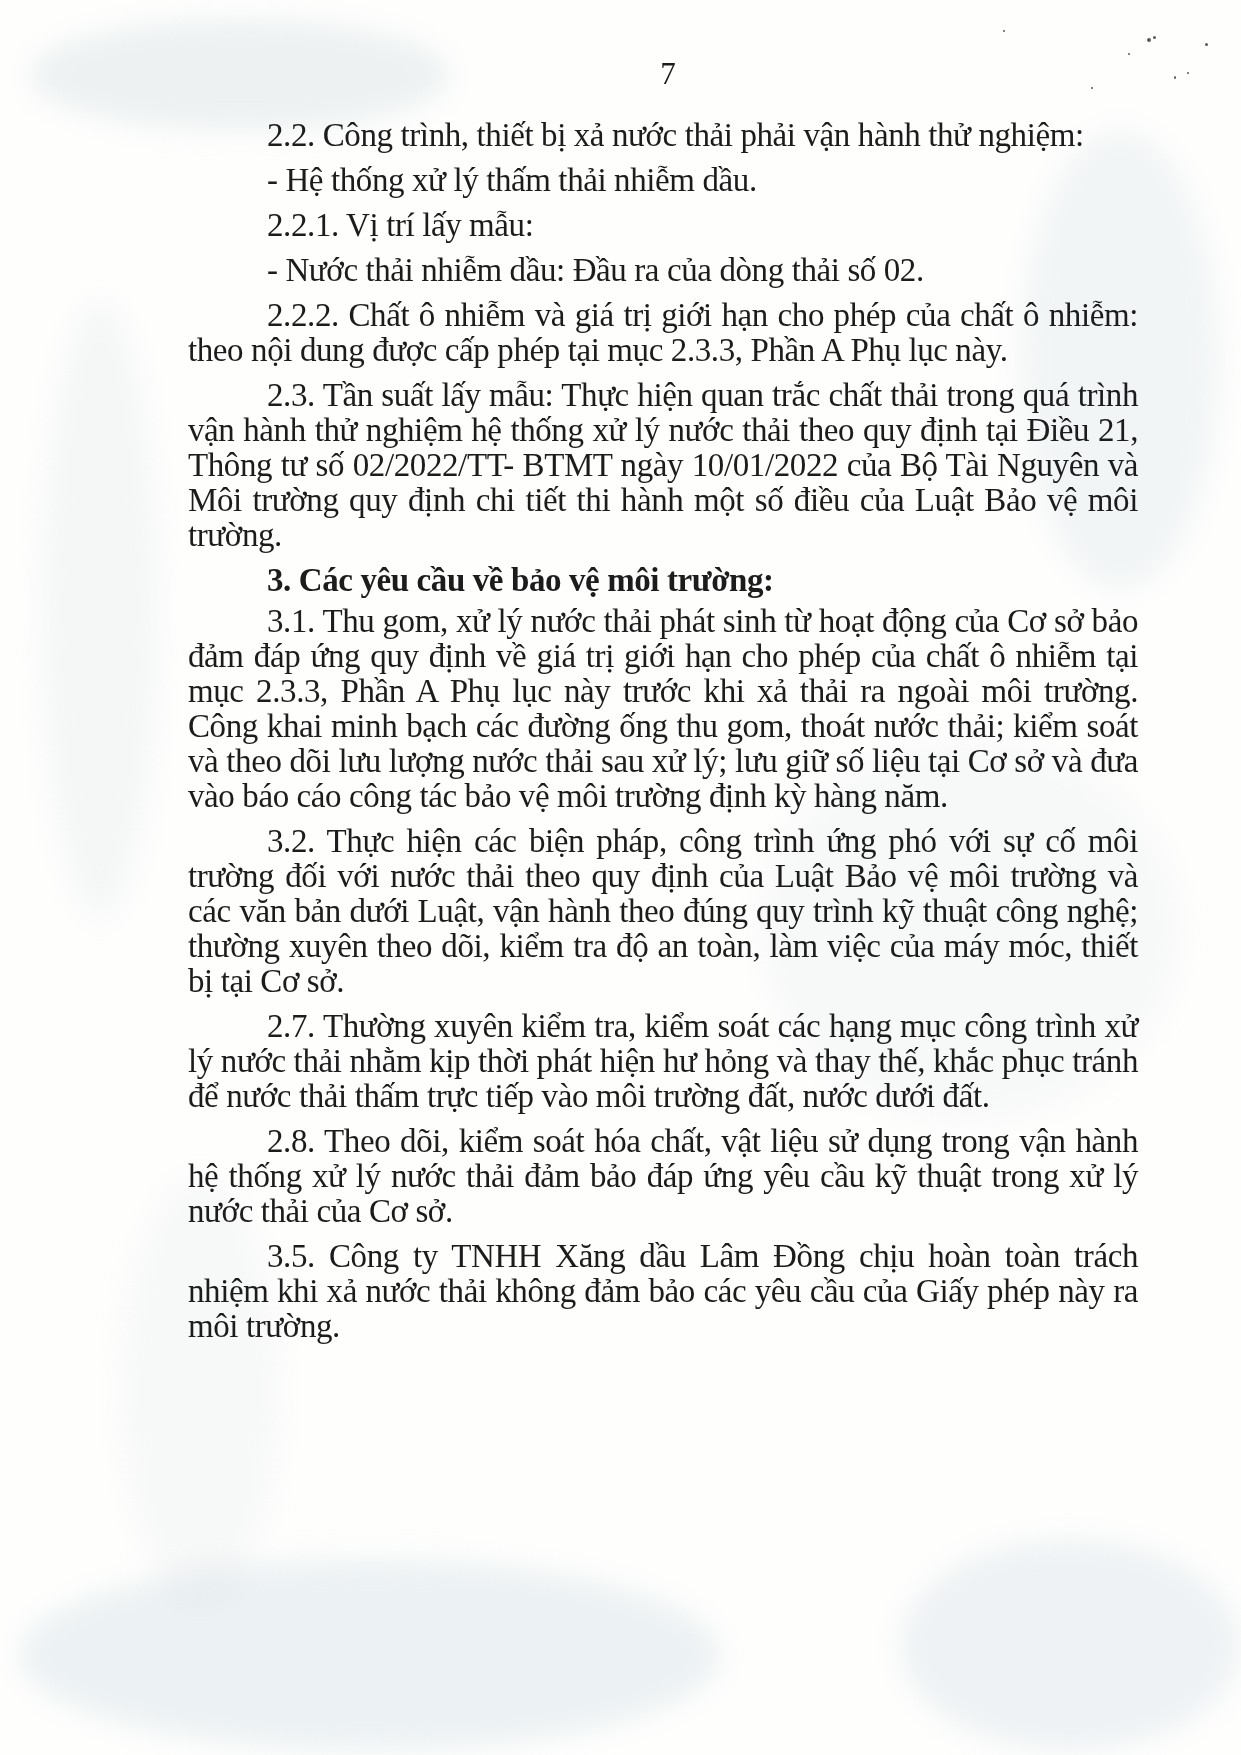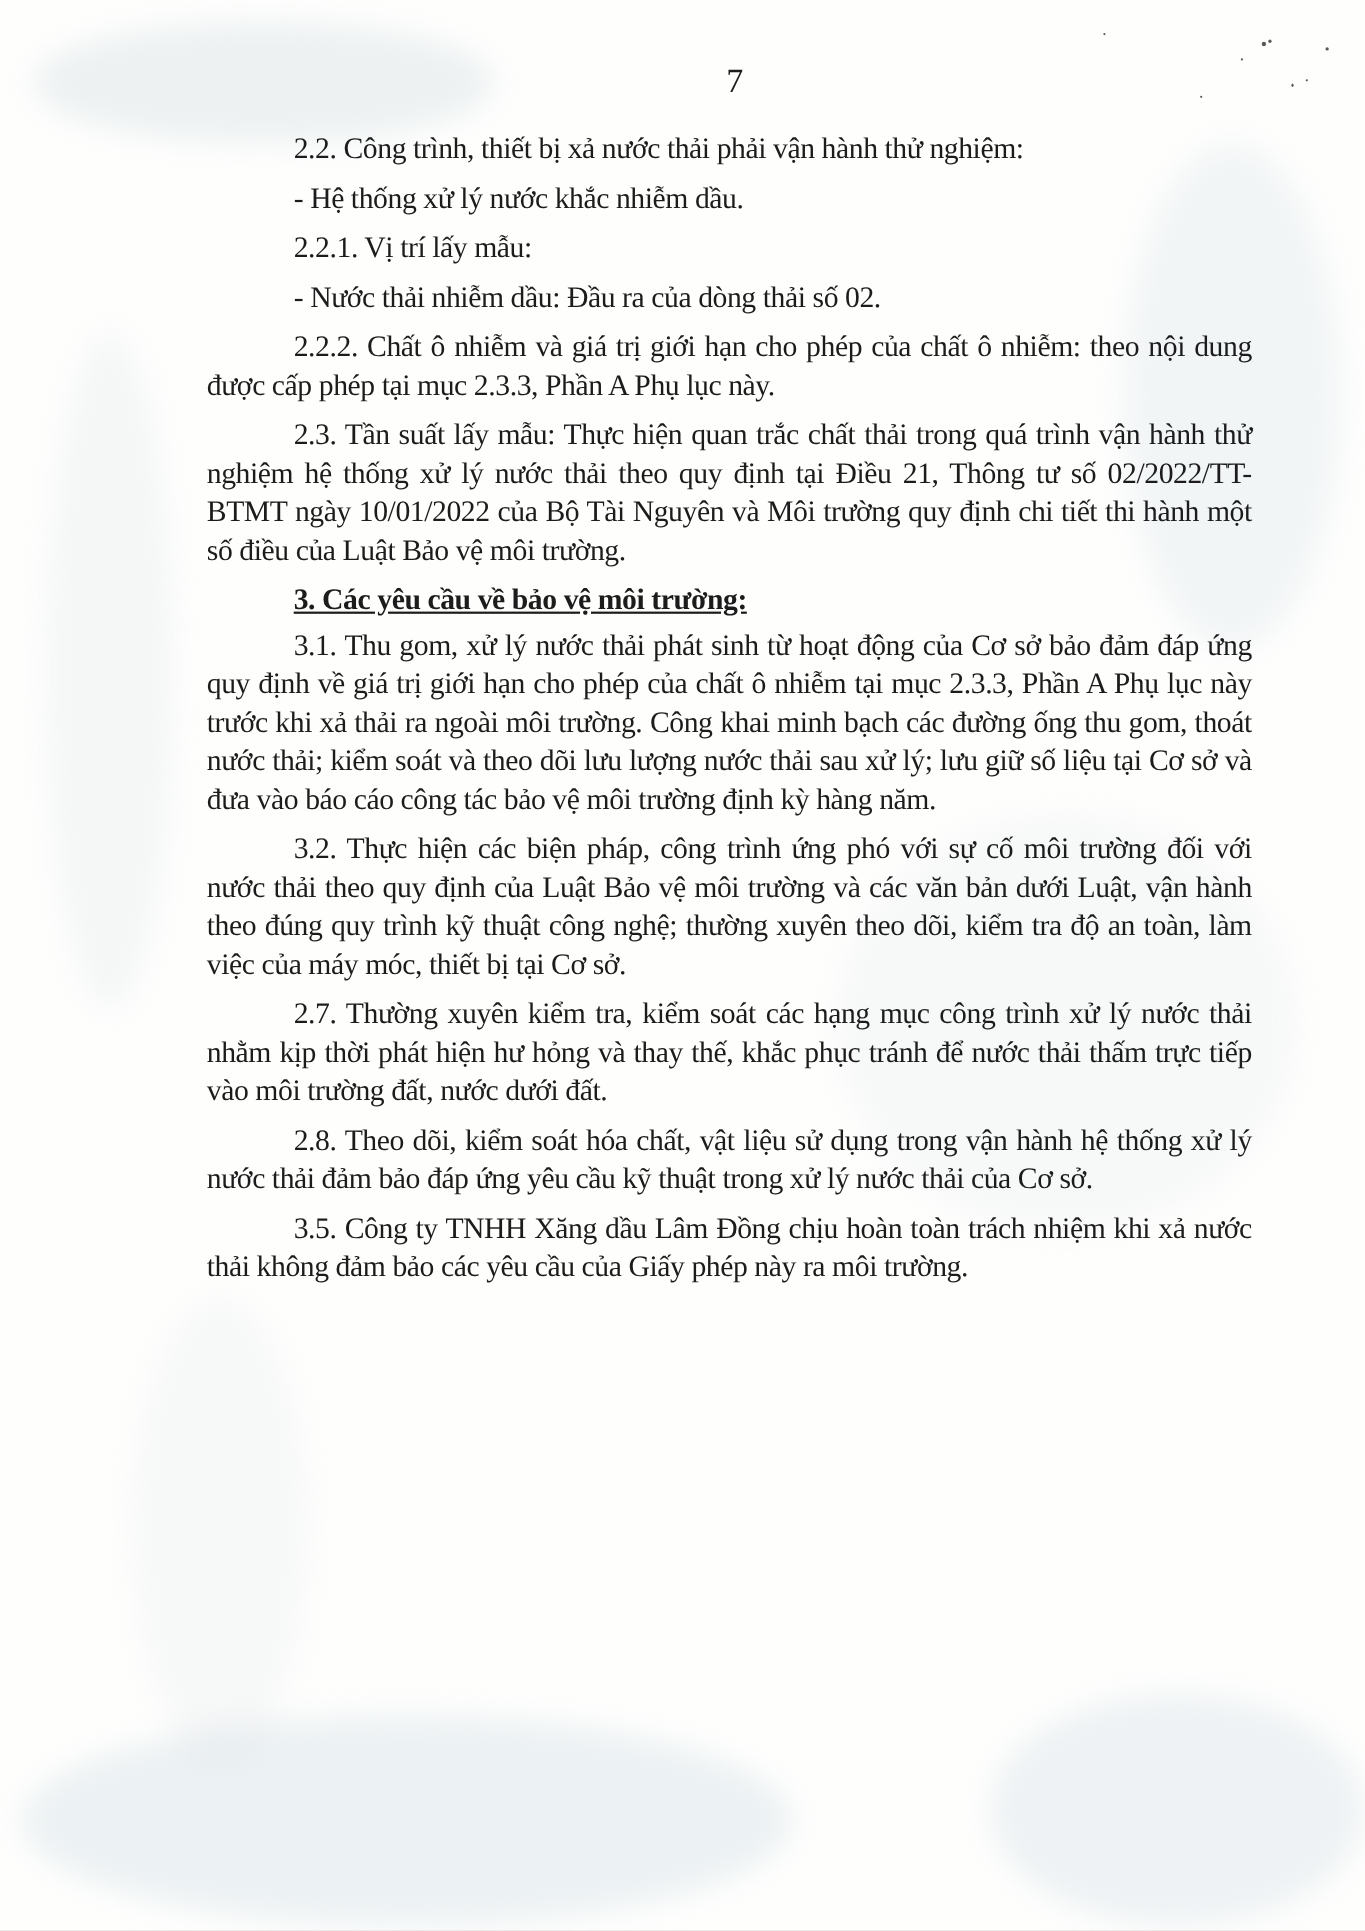--- a/index.html
+++ b/index.html
@@ -41,37 +41,36 @@
     width:100px;
     text-align:center;
     font-size:31px;
     line-height:35px;
   }
   .content{
     position:absolute;
     left:188px;
     top:118px;
     width:950px;
-    font-size:27px;
+    font-size:33px;
     line-height:35px;
     letter-spacing:-0.4px;
   }
   .content p{
     margin:0 0 10px 0;
     text-indent:79px;
   }
   .content p.justify{
     text-align:justify;
     margin-bottom:10px;
   }
   .content p.gap-top{}
   .content p.heading{
     font-weight:700;
     margin-bottom:6px;
-    text-decoration:underline;
   }
 </style>
 </head>
 <body>
 
 <div class="page">
 
   <div class="bleed b1"></div>
   <div class="bleed b2"></div>
   <div class="bleed b3"></div>
@@ -86,21 +85,21 @@
   <div class="speck" style="left:1128px;top:53px;width:2px;height:2px;"></div>
   <div class="speck" style="left:1174px;top:76px;width:2px;height:3px;"></div>
   <div class="speck" style="left:1187px;top:72px;width:2px;height:2px;"></div>
   <div class="speck" style="left:1091px;top:87px;width:2px;height:2px;"></div>
   <div class="speck" style="left:1003px;top:30px;width:2px;height:2px;"></div>
 
   <div class="page-number">7</div>
 
   <div class="content">
     <p>2.2. Công trình, thiết bị xả nước thải phải vận hành thử nghiệm:</p>
-    <p>- Hệ thống xử lý nước khắc nhiễm dầu.</p>
+    <p>- Hệ thống xử lý thấm thải nhiễm dầu.</p>
     <p>2.2.1. Vị trí lấy mẫu:</p>
     <p>- Nước thải nhiễm dầu: Đầu ra của dòng thải số 02.</p>
     <p class="justify gap-top">2.2.2. Chất ô nhiễm và giá trị giới hạn cho phép của chất ô nhiễm: theo nội dung được cấp phép tại mục 2.3.3, Phần A Phụ lục này.</p>
     <p class="justify">2.3. Tần suất lấy mẫu: Thực hiện quan trắc chất thải trong quá trình vận hành thử nghiệm hệ thống xử lý nước thải theo quy định tại Điều 21, Thông tư số 02/2022/TT- BTMT ngày 10/01/2022 của Bộ Tài Nguyên và Môi trường quy định chi tiết thi hành một số điều của Luật Bảo vệ môi trường.</p>
     <p class="heading">3. Các yêu cầu về bảo vệ môi trường:</p>
     <p class="justify">3.1. Thu gom, xử lý nước thải phát sinh từ hoạt động của Cơ sở bảo đảm đáp ứng quy định về giá trị giới hạn cho phép của chất ô nhiễm tại mục 2.3.3, Phần A Phụ lục này trước khi xả thải ra ngoài môi trường. Công khai minh bạch các đường ống thu gom, thoát nước thải; kiểm soát và theo dõi lưu lượng nước thải sau xử lý; lưu giữ số liệu tại Cơ sở và đưa vào báo cáo công tác bảo vệ môi trường định kỳ hàng năm.</p>
     <p class="justify">3.2. Thực hiện các biện pháp, công trình ứng phó với sự cố môi trường đối với nước thải theo quy định của Luật Bảo vệ môi trường và các văn bản dưới Luật, vận hành theo đúng quy trình kỹ thuật công nghệ; thường xuyên theo dõi, kiểm tra độ an toàn, làm việc của máy móc, thiết bị tại Cơ sở.</p>
     <p class="justify">2.7. Thường xuyên kiểm tra, kiểm soát các hạng mục công trình xử lý nước thải nhằm kịp thời phát hiện hư hỏng và thay thế, khắc phục tránh để nước thải thấm trực tiếp vào môi trường đất, nước dưới đất.</p>
     <p class="justify">2.8. Theo dõi, kiểm soát hóa chất, vật liệu sử dụng trong vận hành hệ thống xử lý nước thải đảm bảo đáp ứng yêu cầu kỹ thuật trong xử lý nước thải của Cơ sở.</p>
     <p class="justify">3.5. Công ty TNHH Xăng dầu Lâm Đồng chịu hoàn toàn trách nhiệm khi xả nước thải không đảm bảo các yêu cầu của Giấy phép này ra môi trường.</p>

